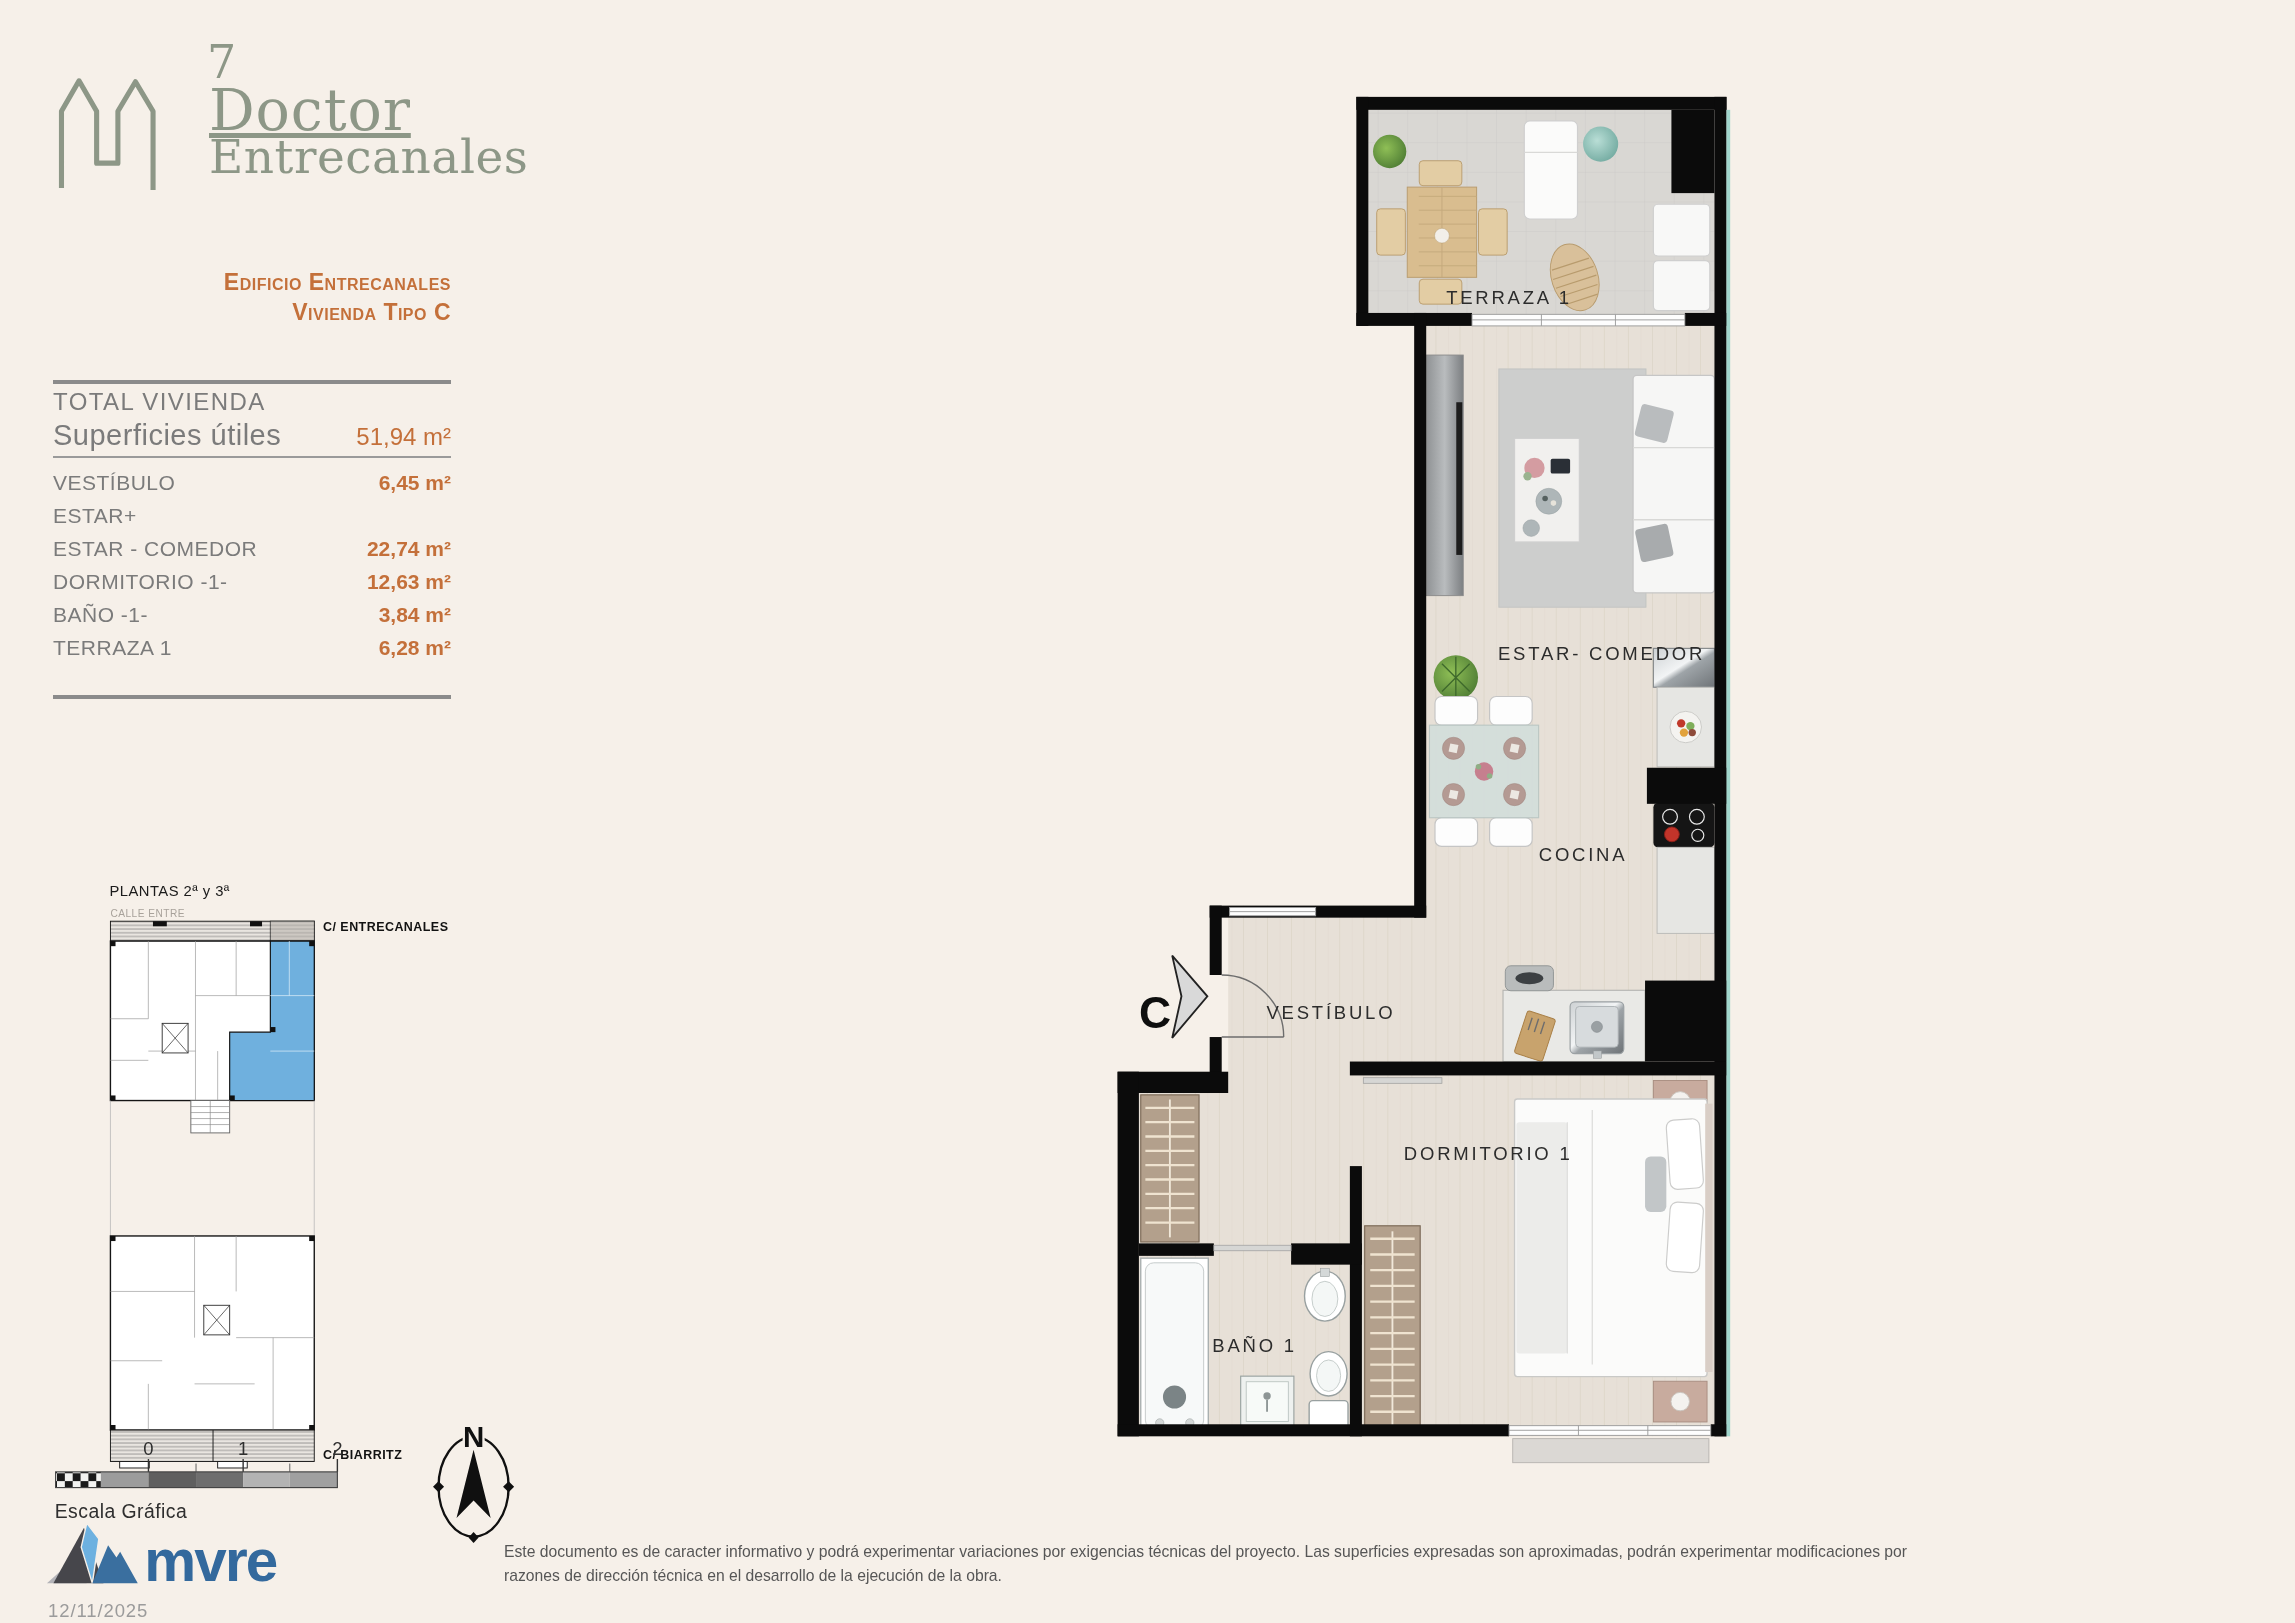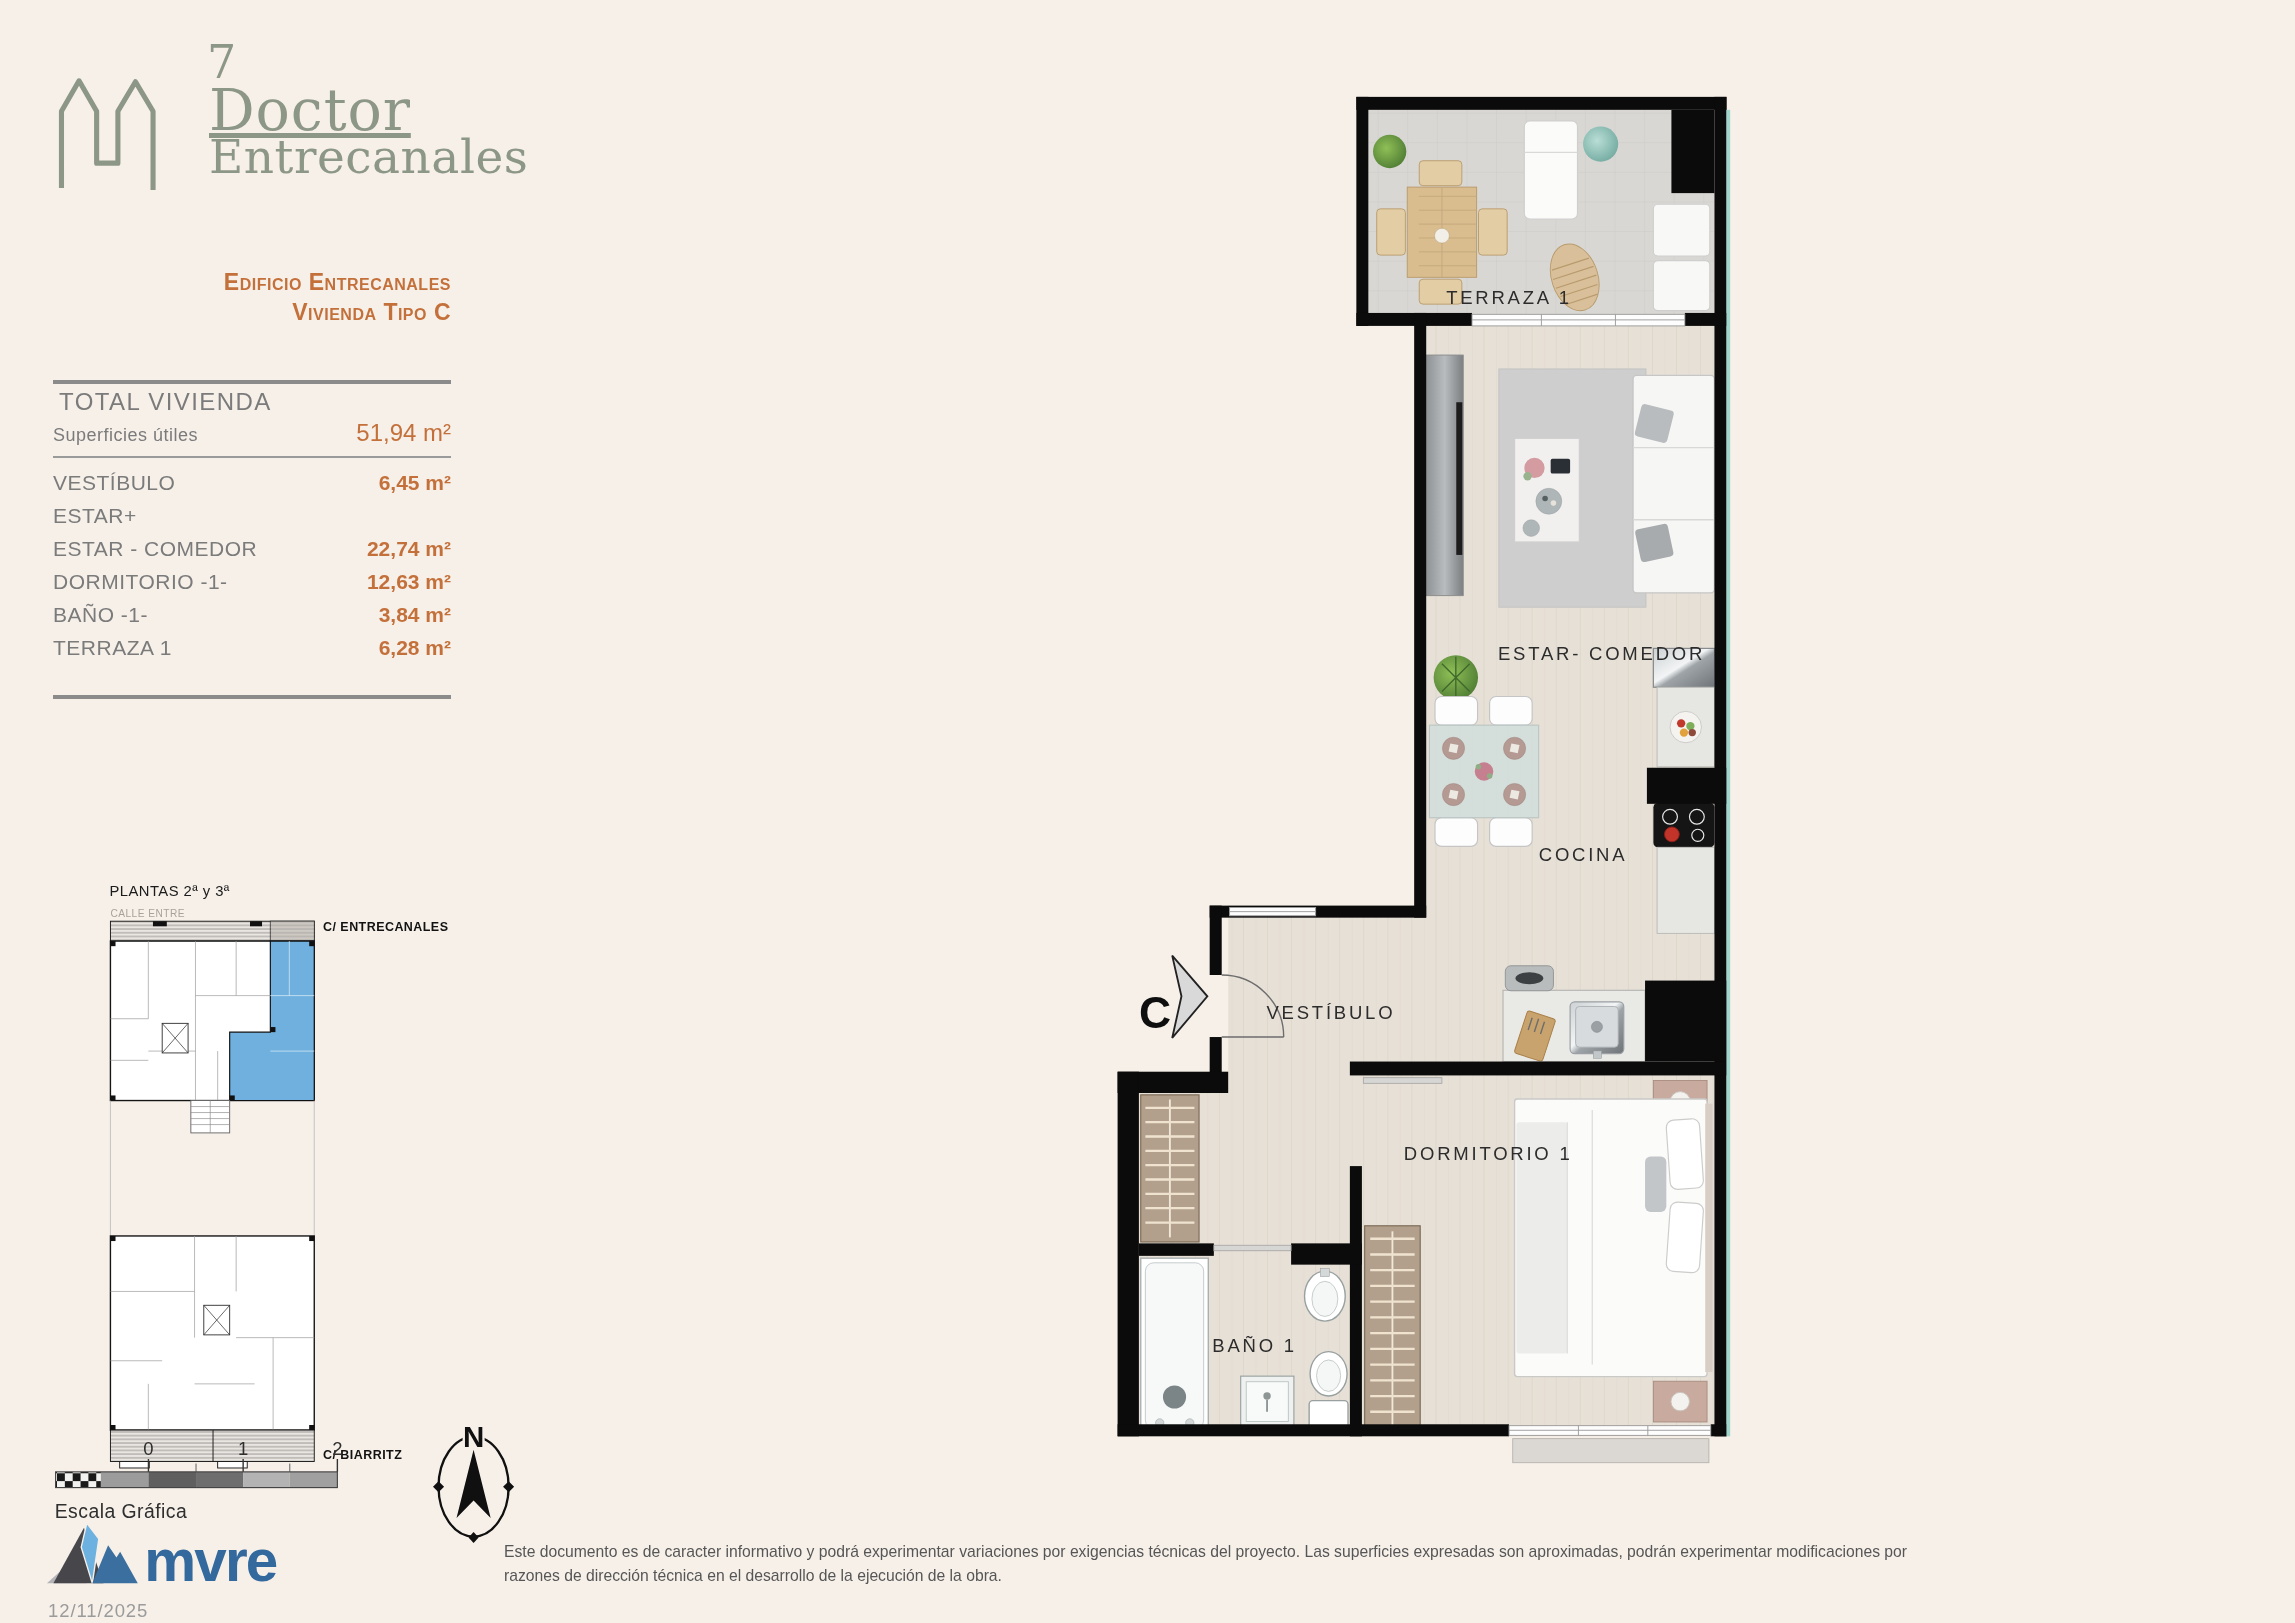--- a/index.html
+++ b/index.html
@@ -14,23 +14,23 @@
   #brand-line1{left:209px;top:82px;font-size:57px;letter-spacing:0.9px;text-decoration:underline;}
   #brand-line2{left:209px;top:133px;font-size:47px;letter-spacing:0.5px;}
 
   
   .title-wrap{left:53px;top:267px;width:398px;text-align:right;}
   .title-line{font-variant:small-caps;font-weight:bold;color:#c4703a;font-size:23px;line-height:1.32;letter-spacing:0.5px;}
   .rule{left:53px;width:398px;background:#8b8b8b;}
   #rule-top{top:380px;height:4.2px;}
   #rule-mid{top:456px;height:2.3px;background:#9a9a9a;}
   #rule-bot{top:695px;height:4.2px;}
-  #total-heading{left:59px;top:388px;font-size:24px;color:#7b7b7b;letter-spacing:1.4px;text-align:right;}
+  #total-heading{left:53px;top:388px;font-size:24px;color:#7b7b7b;letter-spacing:1.4px;text-align:right;}
   .sum-row{left:53px;top:419px;width:398px;display:flex;justify-content:space-between;align-items:baseline;}
-  .sum-label{font-size:18px;color:#7b7b7b;letter-spacing:0.5px;}
+  .sum-label{font-size:29px;color:#7b7b7b;letter-spacing:0.5px;}
   .sum-value{font-size:24px;font-weight:normal;color:#c4703a;}
   #area-table{left:53px;top:471px;width:398px;}
   .arow{display:flex;justify-content:space-between;align-items:baseline;height:33px;}
   .alabel{font-size:21px;color:#7b7b7b;letter-spacing:0.5px;}
   .avalue{font-size:21px;font-weight:bold;color:#c4703a;}
 
   
   #keyplan{left:79px;top:875px;}
   .kp-title{font-size:32px;fill:#1b1b1b;letter-spacing:1px;}
   .kp-street{font-size:22px;fill:#a8a29b;letter-spacing:1px;}

